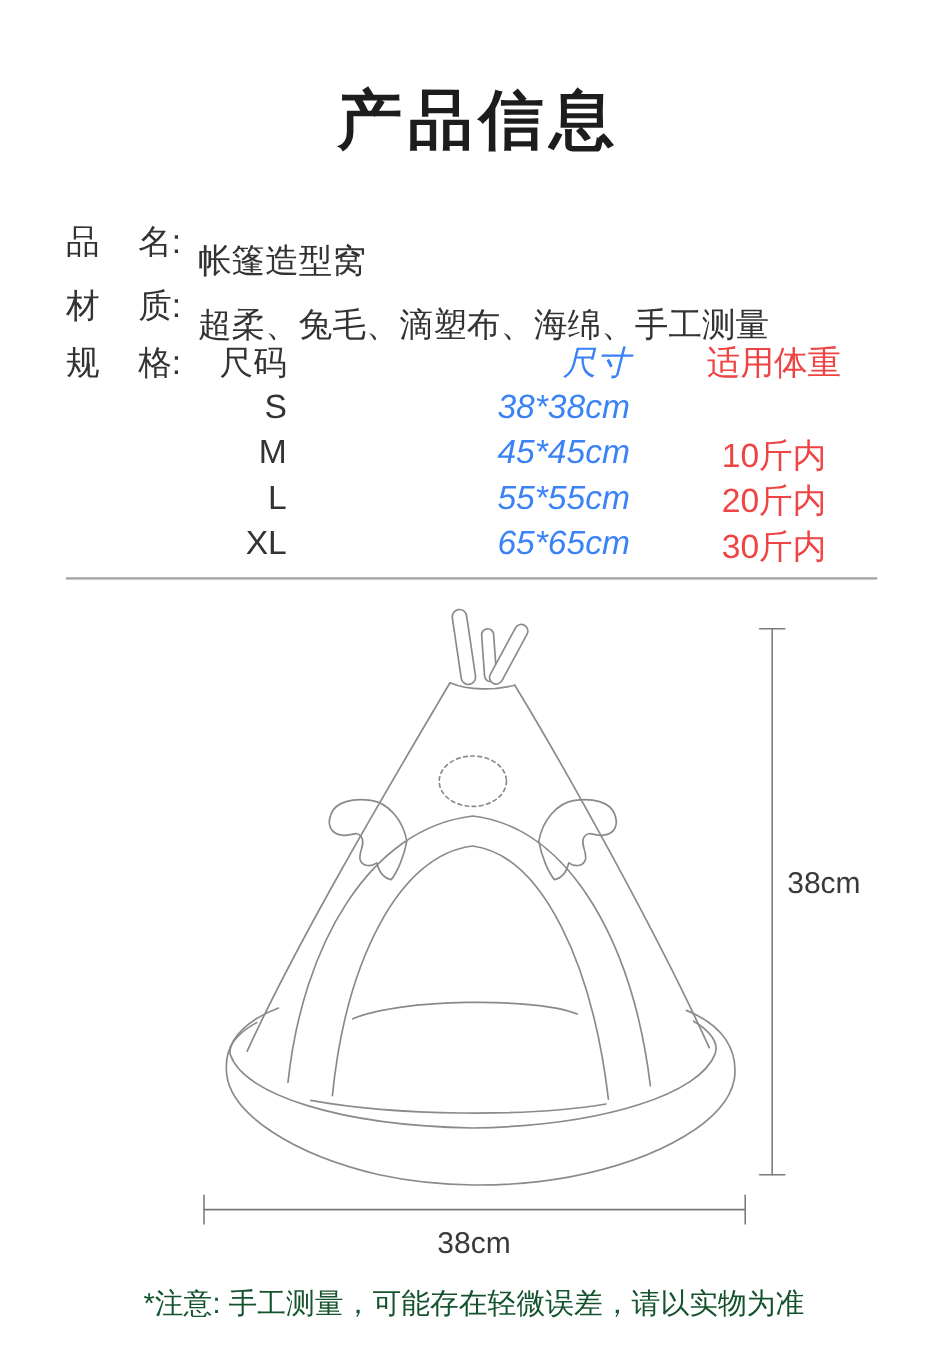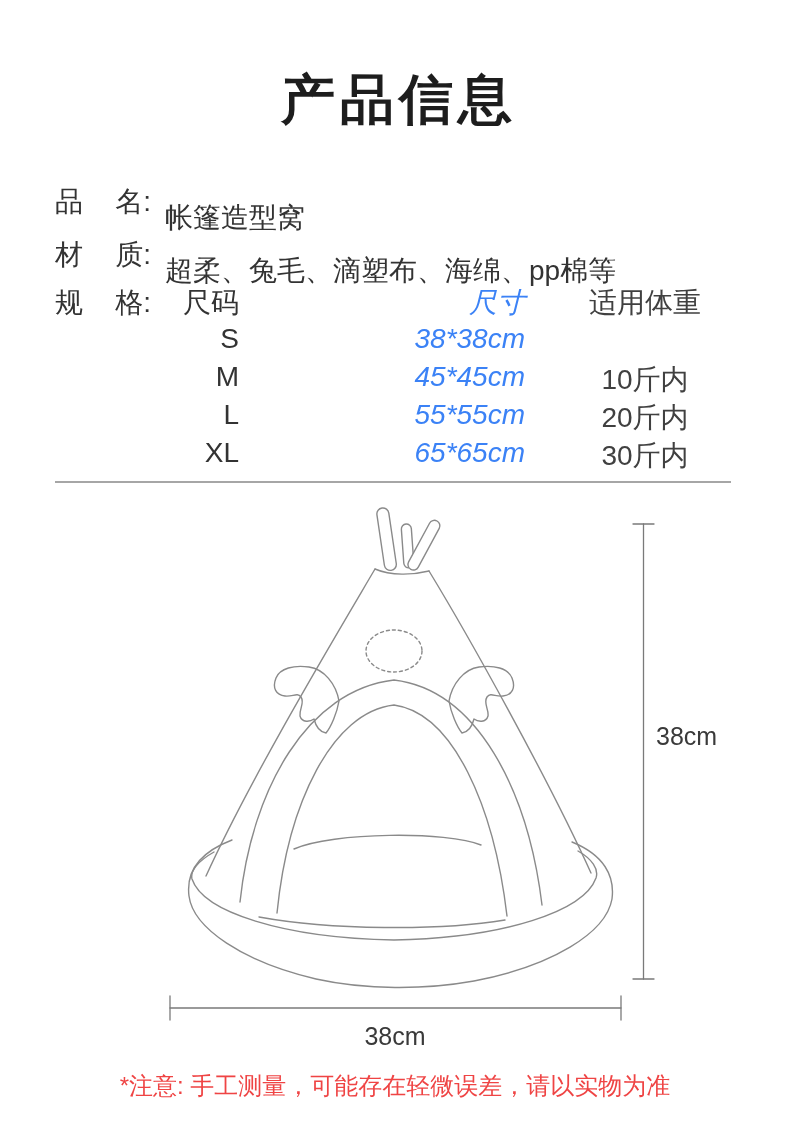--- a/index.html
+++ b/index.html
@@ -32,37 +32,37 @@
   }
   .pair-value{
     position:absolute;left:165px;
     font-size:28px;font-weight:500;color:#333;white-space:nowrap;margin-top:16px;
   }
   .c1{position:absolute;left:155px;width:84px;text-align:right;
       font-size:28px;font-weight:400;color:#333;}
   .c2{position:absolute;left:330px;width:195px;text-align:right;
       font-size:28px;font-weight:500;color:#3b82f6;font-style:italic;}
   .c3{position:absolute;left:545px;width:200px;text-align:center;
-      font-size:28px;font-weight:500;color:#404040;}
+      font-size:28px;font-weight:500;color:#ef4444;}
   .divider{
     position:absolute;left:55px;top:481px;width:676px;height:2px;
     background:#a6a6a6;
   }
   .diagram-svg{position:absolute;left:0;top:495px;}
   .dim-label-height{
     position:absolute;left:656px;top:722px;
     font-size:25px;color:#3a3a3a;
   }
   .dim-label-width{
     position:absolute;left:0;top:1022px;width:790px;text-align:center;
     font-size:25px;color:#3a3a3a;
   }
   .footnote{
     position:absolute;left:0;top:1070px;width:790px;text-align:center;
-    font-size:24px;color:#ef4444;
+    font-size:24px;color:#14532d;
   }
 </style>
 </head>
 <body>
 
 <div class="page">
 
   <h1 class="title">产品信息</h1>
 
   <div class="info-row row-name">
@@ -71,21 +71,21 @@
       <span>名:</span>
     </div>
     <div class="pair-value">帐篷造型窝</div>
   </div>
 
   <div class="info-row row-material">
     <div class="pair-label">
       <span>材</span>
       <span>质:</span>
     </div>
-    <div class="pair-value">超柔、兔毛、滴塑布、海绵、pp棉等</div>
+    <div class="pair-value">超柔、兔毛、滴塑布、海绵、手工测量</div>
   </div>
 
   <div class="info-row row-spec">
     <div class="pair-label">
       <span>规</span>
       <span>格:</span>
     </div>
     <div class="c1">尺码</div>
     <div class="c2">尺寸</div>
     <div class="c3">适用体重</div>

